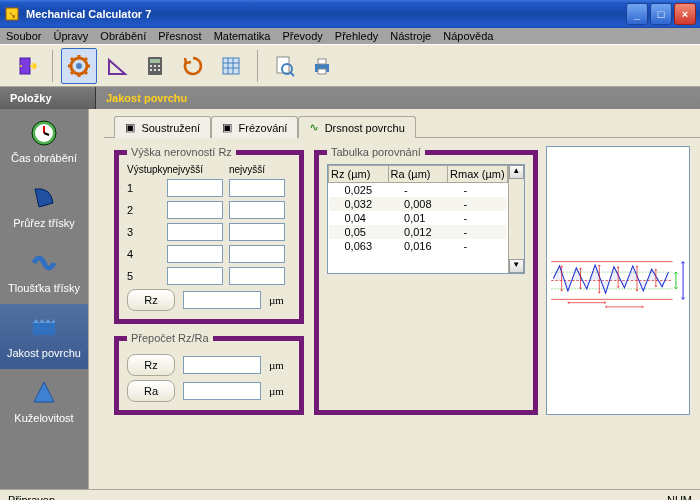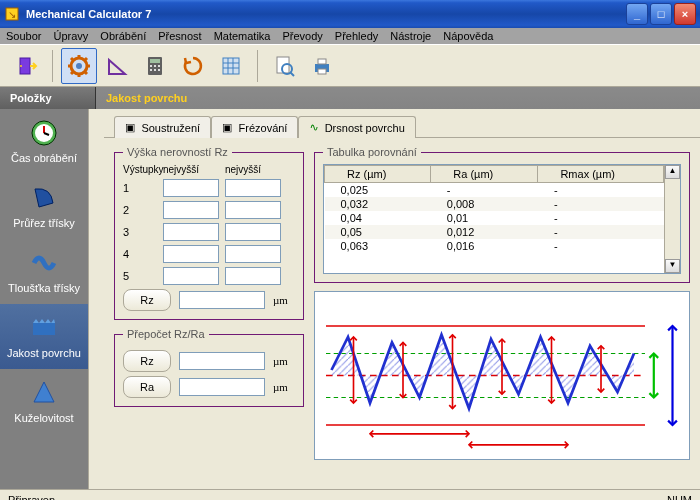--- a/index.html
+++ b/index.html
@@ -24,34 +24,34 @@
   .left { width: 88px; background: #808080; color:#fff; text-align:center; overflow:hidden; }
   .left .item { padding: 8px 4px 10px; cursor:default; }
   .left .item.sel { background: linear-gradient(#5070a0,#3a5a90); }
   .left .icon { width:32px;height:32px;margin:0 auto 3px; display:flex;align-items:center;justify-content:center; font-size:20px; }
   .vscroll { width: 16px; background: #ece9d8; border-left: 1px solid #aca899; }
   .main { flex:1; background:#ece9d8; position:relative; }
   .tabs { display:flex; padding: 6px 10px 0; border-bottom: 1px solid #aca899; gap:0; }
   .tab { padding: 4px 10px; background:#f1efe8; border:1px solid #aca899; border-bottom:none; border-radius: 3px 3px 0 0; display:flex;align-items:center;gap:6px; position:relative; top:1px;}
   .tab.active { background:#ece9d8; z-index:2; }
   .content { padding: 8px 10px; display:flex; gap:10px; }
-  fieldset { border: 1px solid #701a75; padding: 6px 8px 8px; }
+  fieldset { border: 5px solid #701a75; padding: 6px 8px 8px; }
   legend { padding: 0 4px; color:#555; }
   .col-left { width: 190px; display:flex; flex-direction:column; gap:8px; }
   .rzgrid { display:grid; grid-template-columns: 34px 56px 56px; gap:4px 6px; align-items:center; }
   .rzgrid .hd2 { font-size:10px; color:#000; }
   .rzgrid input, .inline-row input { border:1px solid #7f9db9; height:18px; width:100%; padding:0 2px; background:#fff; }
   .btn { border:1px solid #aca899; background:linear-gradient(#fff,#ece9d8); height:22px; padding:0 14px; border-radius:8px; }
   .inline-row { display:flex; align-items:center; gap:8px; margin-top:4px; }
   .inline-row .btn { width:48px; padding:0; }
   .inline-row .unit { width:22px;font-family:Liberation Serif, serif; }
-  .col-right { flex:1; display:flex; flex-direction:column; gap:8px; }
+  .col-right { flex:1; display:flex; flex-direction:row; gap:8px; }
   .table-wrap { border:1px solid #7f9db9; background:#fff; height: 110px; overflow:hidden; display:flex; }
   table { border-collapse:collapse; width:100%; }
-  th { text-align:left; font-weight:normal; background:#ece9d8; border:1px solid #aca899; padding:2px 22px; position:sticky; top:0; }
+  th { text-align:left; font-weight:normal; background:#ece9d8; border:1px solid #aca899; padding:2px 2px; position:sticky; top:0; }
   td { padding:1px 16px; }
   tr:nth-child(even) td { background:#f6f5ef; }
   .tbl-scroll { width:16px; background:#ece9d8; border-left:1px solid #aca899; position:relative; }
   .tbl-scroll .arrow { position:absolute; left:0; width:100%; height:14px; background:linear-gradient(#fafafa,#ddd); border:1px solid #9a9a9a; font-size:8px; text-align:center; }
   .chart { border:1px solid #7f9db9; background:#fff; flex:1; }
   .statusbar { border-top:1px solid #aca899; height: 20px; display:flex; align-items:center; padding:0 8px; justify-content:space-between; background:#ece9d8; font-size:11px;}
   svg text { font-family: Tahoma; font-size:10px; }
 </style>
 </head>
 <body>

